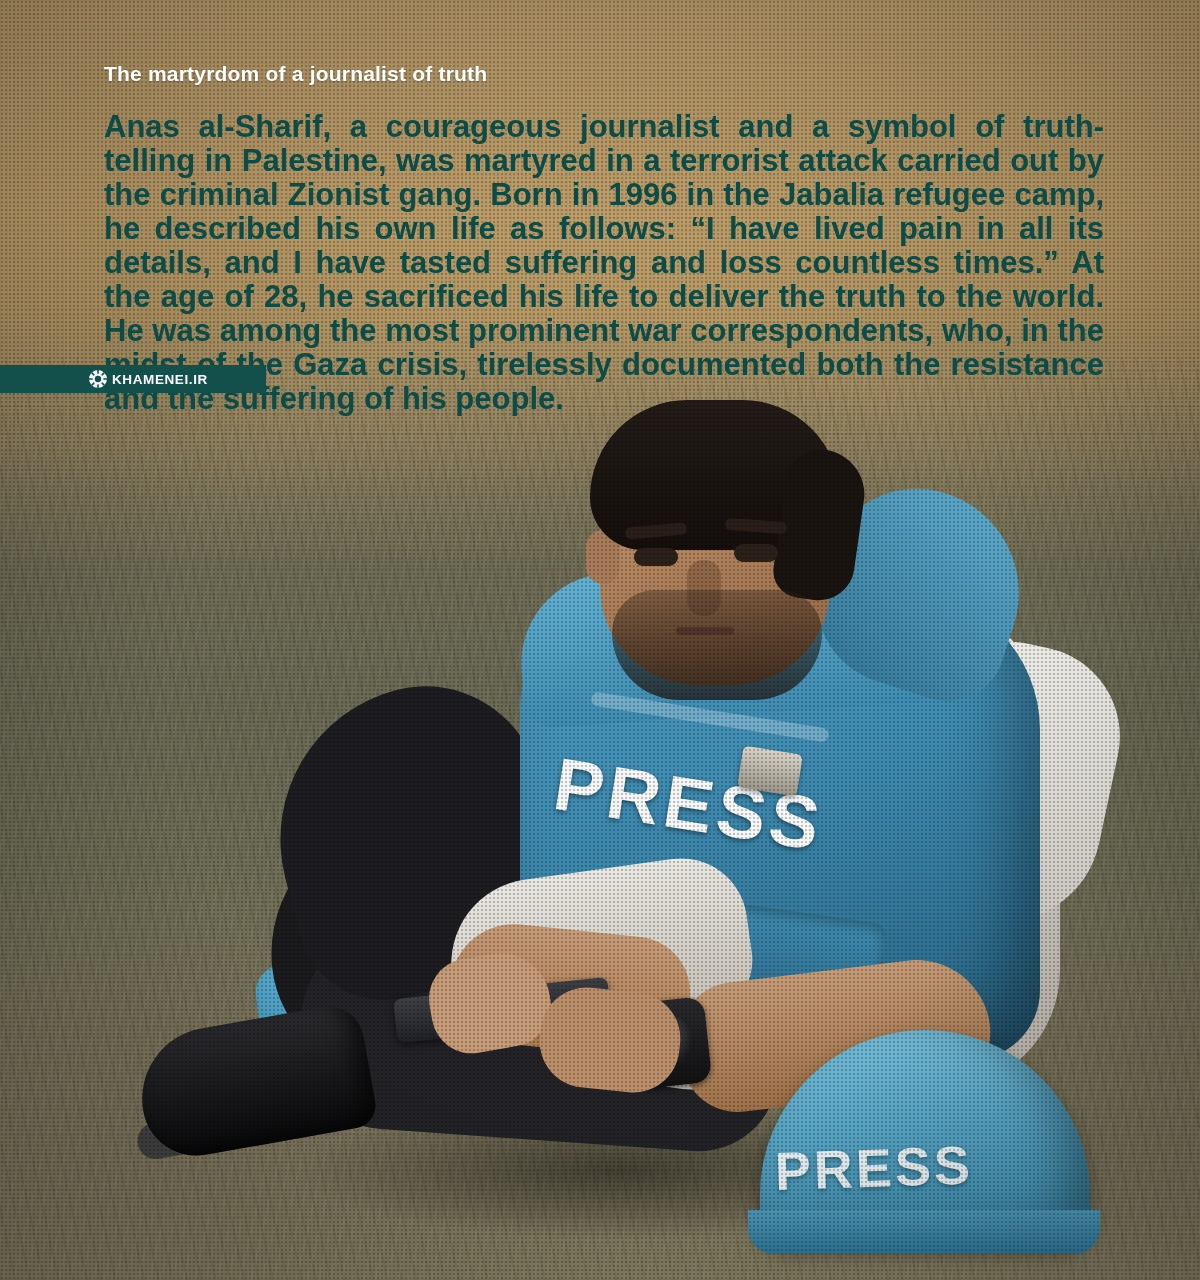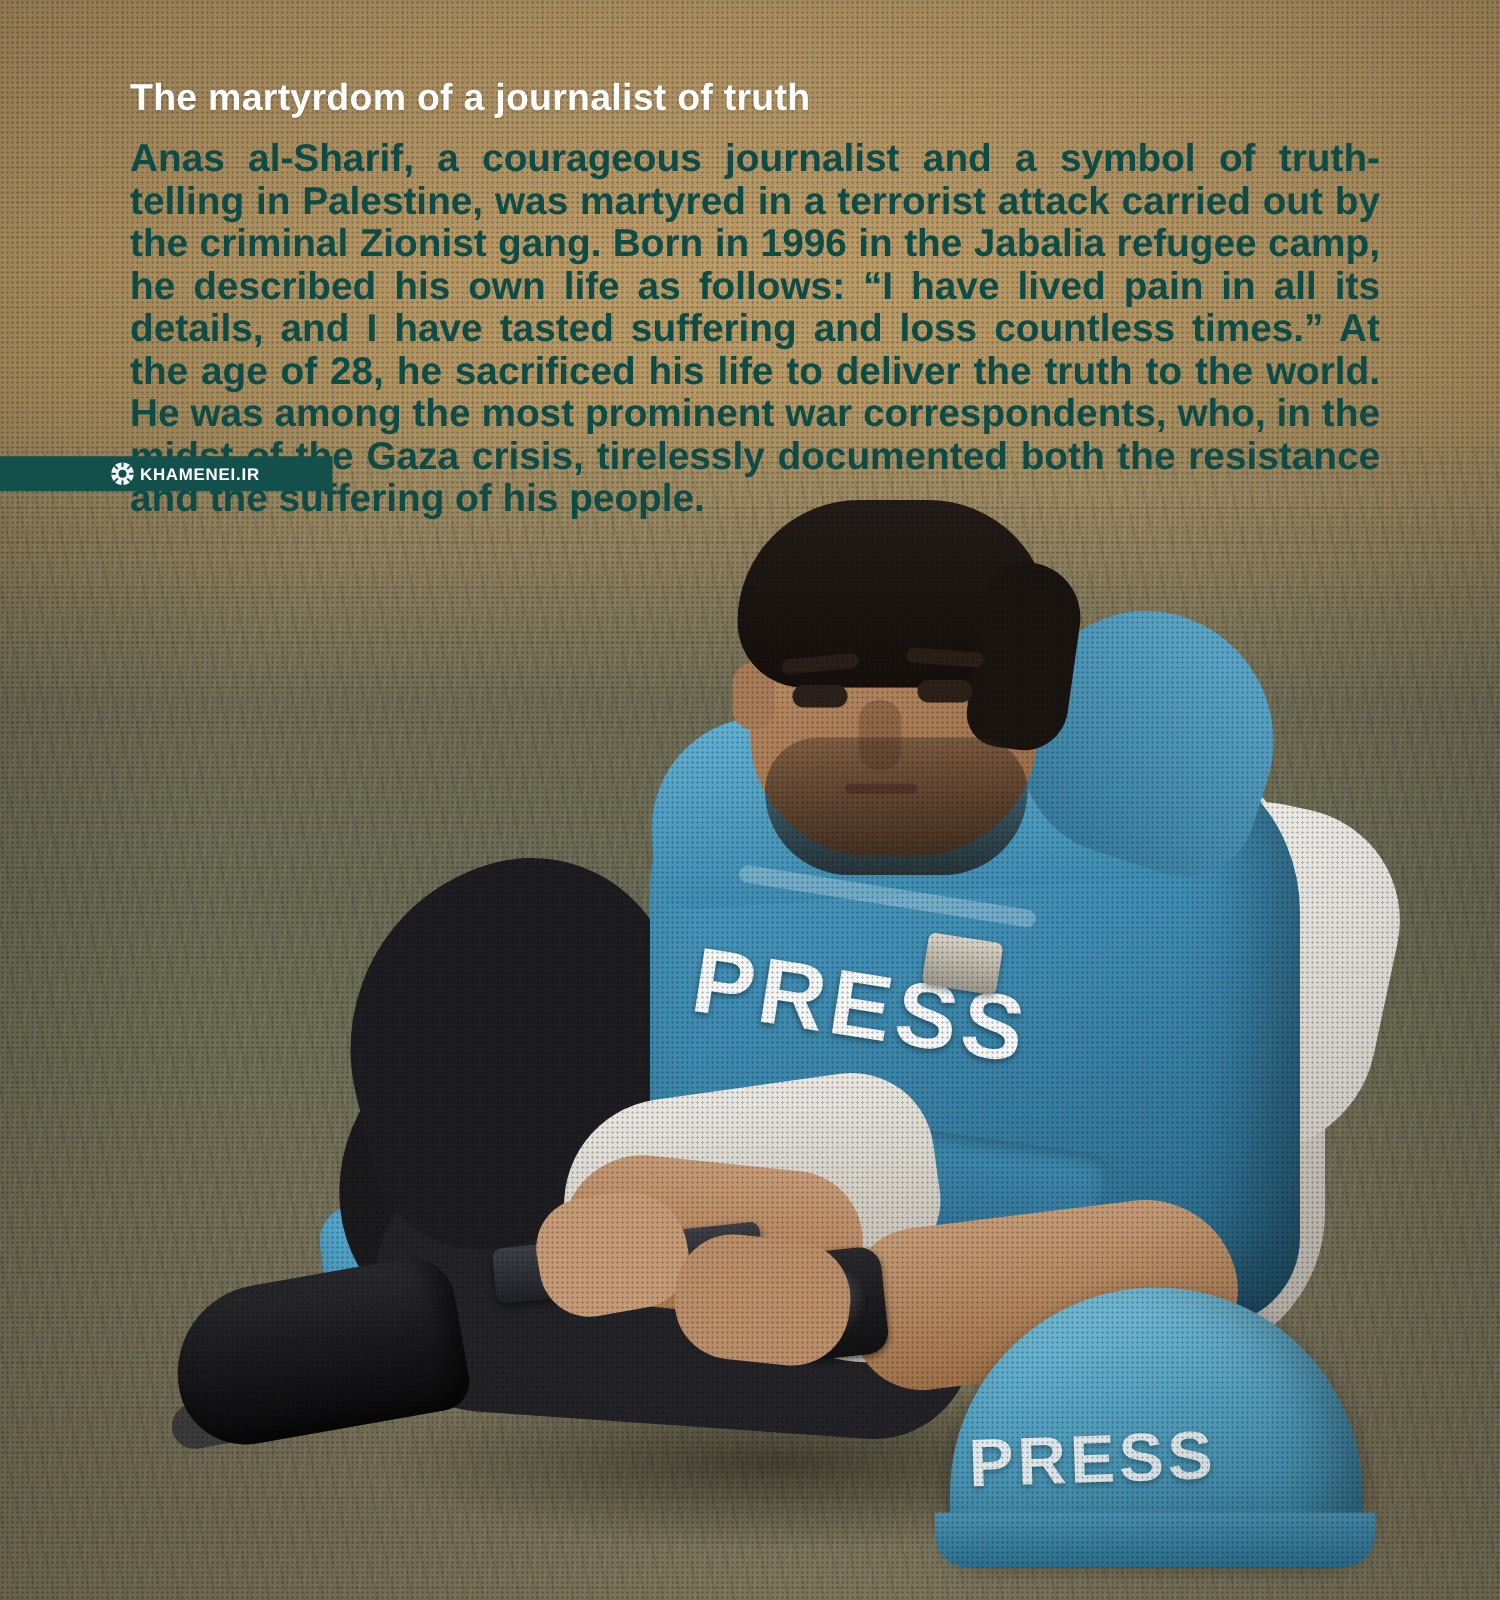--- a/index.html
+++ b/index.html
@@ -393,21 +393,21 @@
     transform: rotate(-2deg);
   }
 
   
   .headline {
     position: absolute;
     left: 104px;
     top: 62px;
     width: 1010px;
     color: #ffffff;
-    font-size: 30px;
+    font-size: 21px;
     font-weight: 700;
     letter-spacing: .2px;
     text-shadow: 0 1px 2px rgba(0,0,0,0.25);
   }
   .body-text {
     position: absolute;
     left: 104px;
     top: 110px;
     width: 1000px;
     color: #0d4b46;

